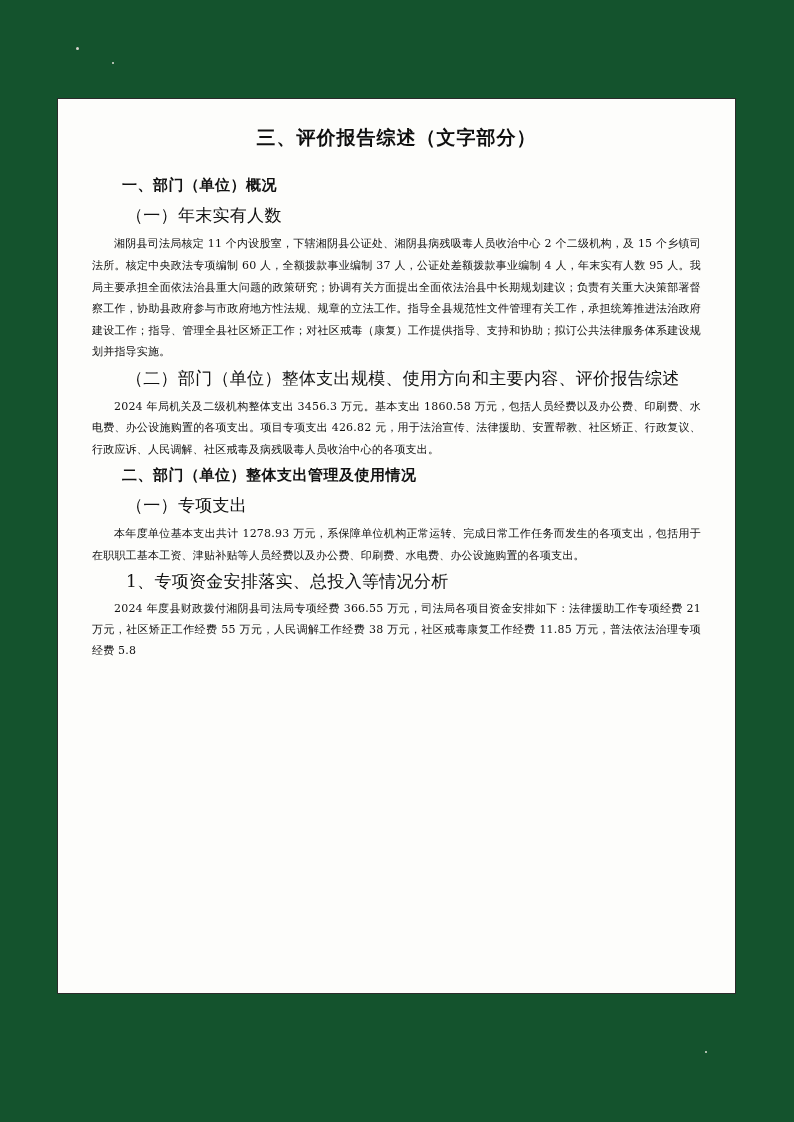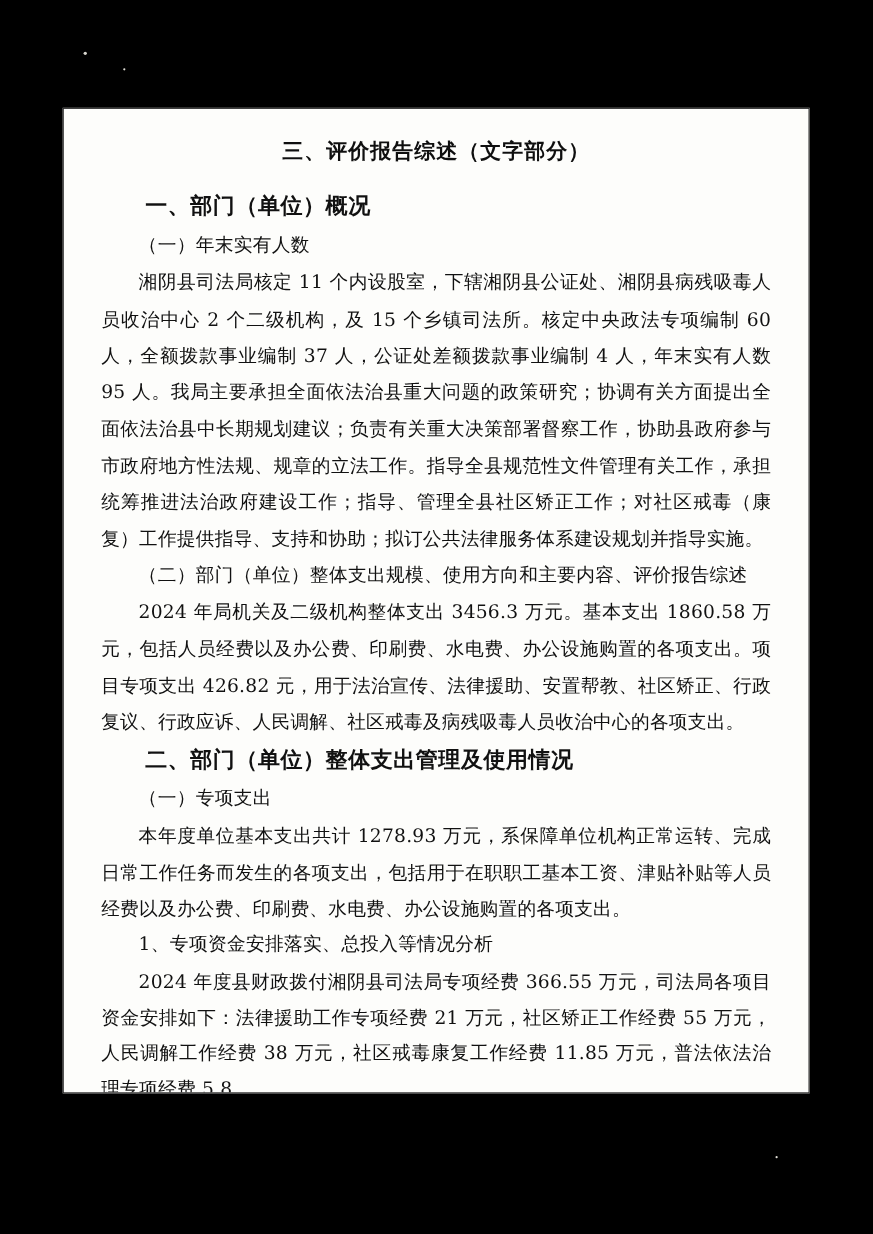--- a/index.html
+++ b/index.html
@@ -14,21 +14,21 @@
     color: #111111;
     position: relative;
     overflow: hidden;
   }
   #page {
     position: absolute;
     left: 0;
     top: 0;
     width: 794px;
     height: 1122px;
-    background: #000000;
+    background: #14532d;
   }
   
   .speck {
     position: absolute;
     background: #d8d6cf;
     border-radius: 50%;
   }
   .speck.s1 { left: 76px; top: 47px; width: 3px; height: 3px; }
   .speck.s2 { left: 112px; top: 62px; width: 2px; height: 2px; background:#e0ded6; }
   .speck.s3 { left: 705px; top: 1051px; width: 2px; height: 2px; background:#e2e0d8; }
@@ -56,37 +56,37 @@
   .doc-title {
     text-align: center;
     font-weight: bold;
     font-size: 19px;
     letter-spacing: 1px;
     margin: 8px 0 22px 0;
     font-family: "DejaVu Sans", "Liberation Sans", sans-serif;
     color: #0f0f0f;
   }
   .heading {
-    font-size: 20px;
+    font-size: 15px;
     font-weight: bold;
     margin: 0 0 6px 0;
     text-indent: 2em;
     line-height: 1.55;
     letter-spacing: 0.5px;
     font-family: Liberation Sans, sans-serif;
   }
   .subheading {
     font-size: 17px;
     margin: 0 0 4px 0;
     text-indent: 2em;
     line-height: 1.6;
     letter-spacing: 0.3px;
   }
   .para {
-    font-size: 17px;
+    font-size: 11px;
     margin: 0 0 2px 0;
     text-indent: 2em;
     line-height: 1.96;
     text-align: justify;
     text-justify: inter-ideograph;
     letter-spacing: 0.2px;
   }
   .para.tight {
     line-height: 1.9;
   }

